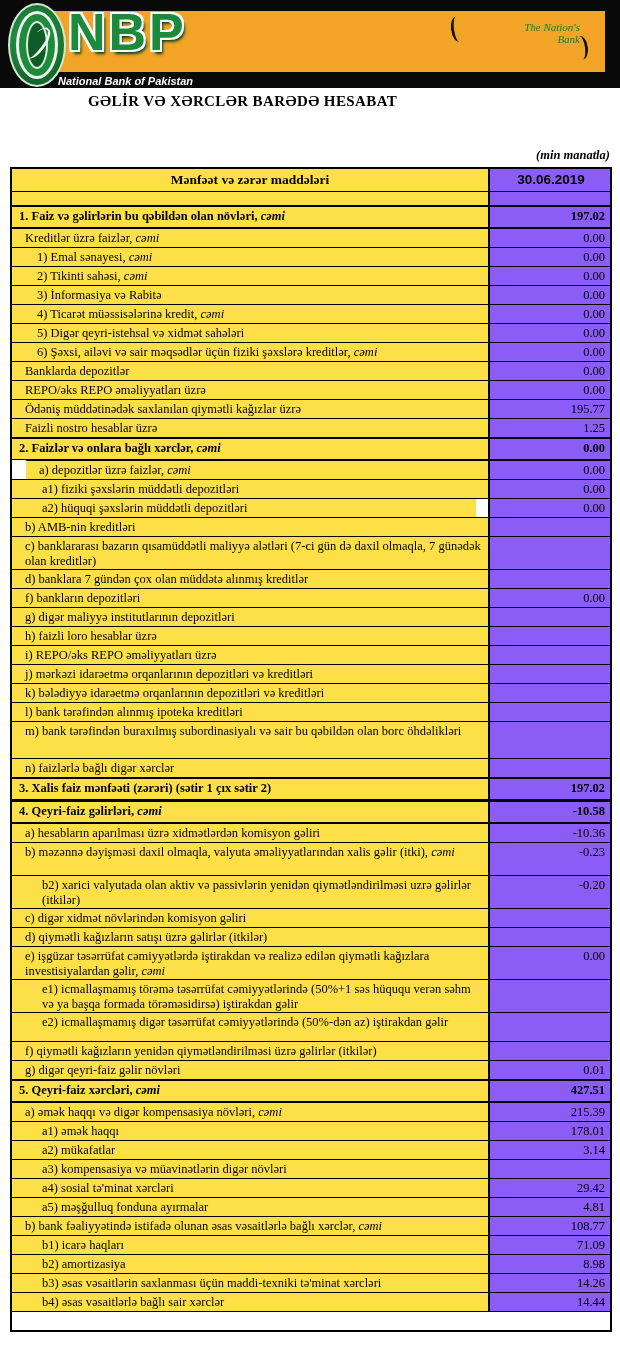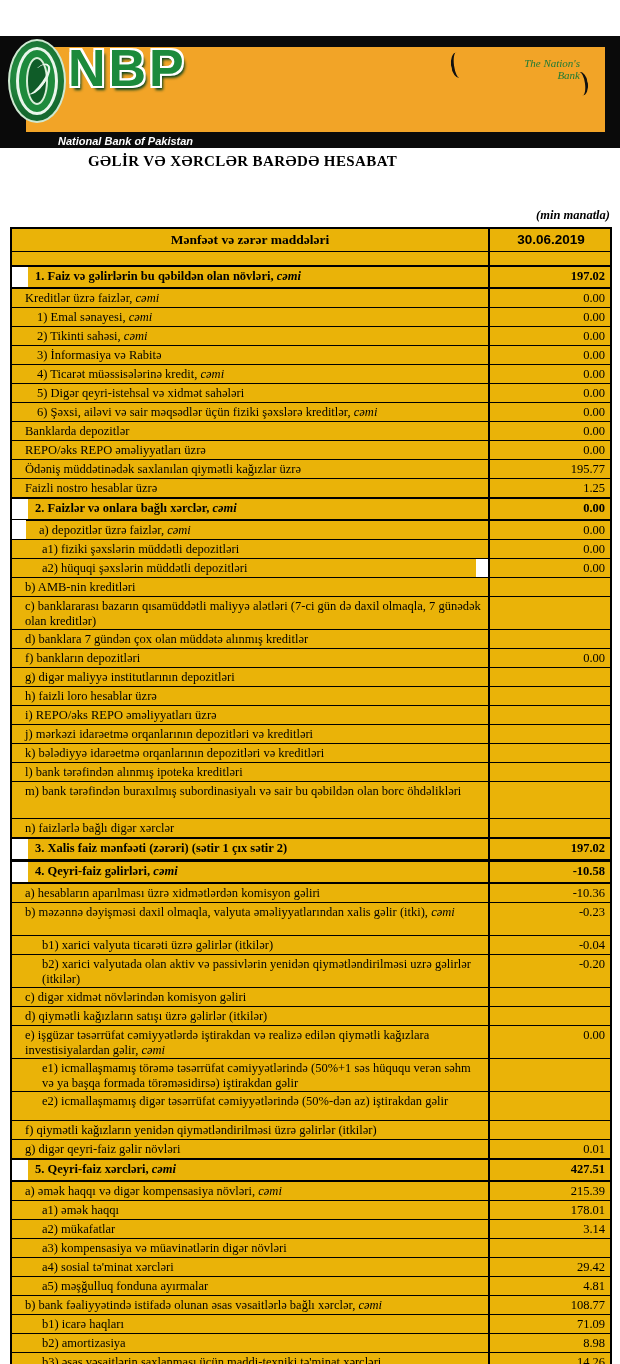--- a/index.html
+++ b/index.html
@@ -1,19 +1,19 @@
 <!DOCTYPE html>
 <html><head>
 <meta charset="utf-8">
 <style>
   html,body{margin:0;padding:0;background:#ffffff;}
   body{width:620px;font-family:"Liberation Serif", serif;color:#000;}
 
   
-  .banner{position:relative;width:620px;height:112px;background:#0a0a0a;overflow:hidden;margin-top:36px;}
+  .banner{position:relative;width:620px;height:88px;background:#0a0a0a;overflow:hidden;}
   .orange-band{position:absolute;left:26px;right:15px;top:11px;bottom:16px;background:#f2a427;}
   .emblem{position:absolute;left:8px;top:3px;width:54px;height:80px;border-radius:50%;
           background:radial-gradient(circle at 40% 40%, #2ca04a 0%, #15692f 70%);
           border:2px solid #cfe9d2;z-index:3;}
   .emblem .ring{position:absolute;inset:6px;border-radius:50%;border:3px solid #eaf6ec;background:#1d8a3c;}
   .emblem .core{position:absolute;inset:16px;border-radius:50%;background:#0f5c28;border:2px solid #d9efd9;}
   .emblem .swirl{position:absolute;inset:20px 18px 24px 20px;border-radius:50%;
                  border-right:3px solid #eaf6ec;border-top:2px solid #eaf6ec;transform:rotate(35deg);}
   .nbp-text{position:absolute;left:68px;top:4px;z-index:4;font-family:"Liberation Sans", sans-serif;
             font-weight:bold;font-size:52px;line-height:56px;letter-spacing:3px;color:#1c8a3c;
@@ -28,24 +28,24 @@
                 border-right:3px solid #111;border-radius:0 50% 50% 0/0 60% 60% 0;transform:rotate(-8deg);}
 
   
   .page-title{margin:5px 0 0 88px;font-weight:bold;font-size:15px;letter-spacing:0.4px;}
   .unit-note{margin:38px 10px 4px 0;text-align:right;font-weight:bold;font-style:italic;font-size:12.5px;}
 
   
   .report-table{margin:0 8px 0 10px;border:2px solid #000;}
   .row{display:flex;align-items:stretch;border-top:1px solid #000;}
   .row:first-child{border-top:none;}
-  .row.section{border-top:2px solid #000;border-bottom:1px solid #000;padding-left:16px;}
+  .row.section{border-top:2px solid #000;border-bottom:1px solid #000;}
   .cell{box-sizing:border-box;}
-  .cell.label{flex:1 1 auto;background:#eab308;padding:2px 4px 1px 4px;font-size:12.5px;line-height:14.5px;}
-  .cell.value{flex:0 0 122px;background:#eab308;border-left:2px solid #000;text-align:right;
+  .cell.label{flex:1 1 auto;background:#fde047;padding:2px 4px 1px 4px;font-size:12.5px;line-height:14.5px;}
+  .cell.value{flex:0 0 122px;background:#8b5cf6;border-left:2px solid #000;text-align:right;
               padding:2px 5px 1px 2px;font-size:12.5px;line-height:14.5px;}
   .row.header-row{height:22px;}
   .row.header-row .cell.label{display:flex;align-items:center;justify-content:center;
        font-weight:bold;font-size:13.5px;}
   .row.header-row .cell.value{display:flex;align-items:center;justify-content:center;
        font-family:"Liberation Sans", sans-serif;font-weight:bold;font-size:13.5px;padding-right:0;}
   .row.empty-row{height:13px;}
   .row.section .cell.label, .row.section .cell.value{font-weight:bold;}
   .suffix{font-style:italic;}
   .i0 .lblwrap{padding-left:3px;}
@@ -271,26 +271,20 @@
       <div class="lblwrap"><span class="lbl-text">a) hesabların aparılması üzrə xidmətlərdən komisyon gəliri</span><span class="suffix"></span></div>
     </div>
     <div class="cell value">-10.36</div>
   </div>
       <div class="row i1" style="min-height: 32px;">
     <div class="cell label">
       <div class="lblwrap"><span class="lbl-text">b) məzənnə dəyişməsi daxil olmaqla, valyuta əməliyyatlarından xalis gəlir (itki), </span><span class="suffix">cəmi</span></div>
     </div>
     <div class="cell value">-0.23</div>
   </div>
-      <div class="row i3" style="min-height: 18px;">
-    <div class="cell label">
-      <div class="lblwrap"><span class="lbl-text">b1) xarici valyuta ticarəti üzrə gəlirlər (itkilər)</span><span class="suffix"></span></div>
-    </div>
-    <div class="cell value">-0.04</div>
-  </div>
       <div class="row i3" style="min-height: 30px;">
     <div class="cell label">
       <div class="lblwrap"><span class="lbl-text">b2) xarici valyutada olan aktiv və passivlərin yenidən qiymətləndirilməsi uzrə gəlirlər (itkilər)</span><span class="suffix"></span></div>
     </div>
     <div class="cell value">-0.20</div>
   </div>
       <div class="row i1" style="min-height: 18px;">
     <div class="cell label">
       <div class="lblwrap"><span class="lbl-text">c) digər xidmət növlərindən komisyon gəliri</span><span class="suffix"></span></div>
     </div>

